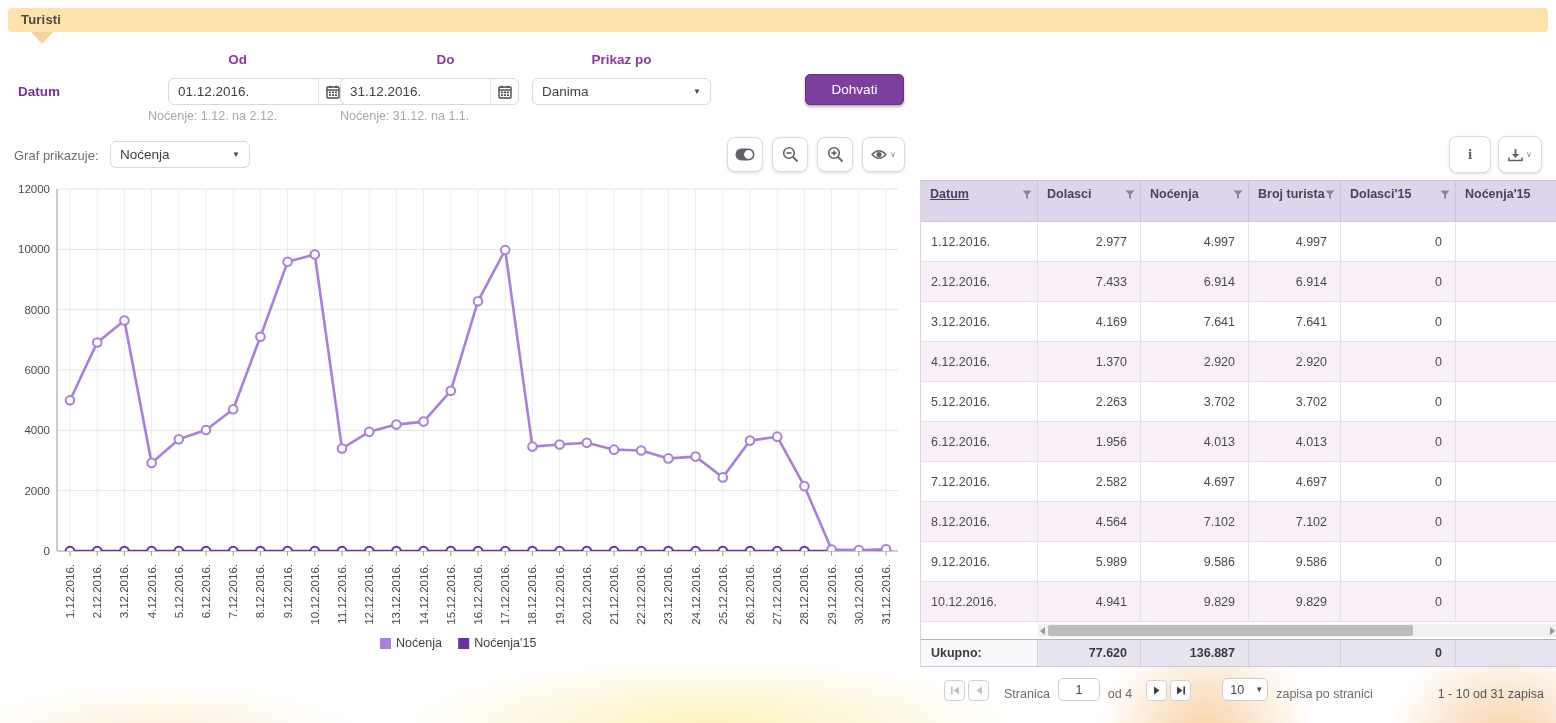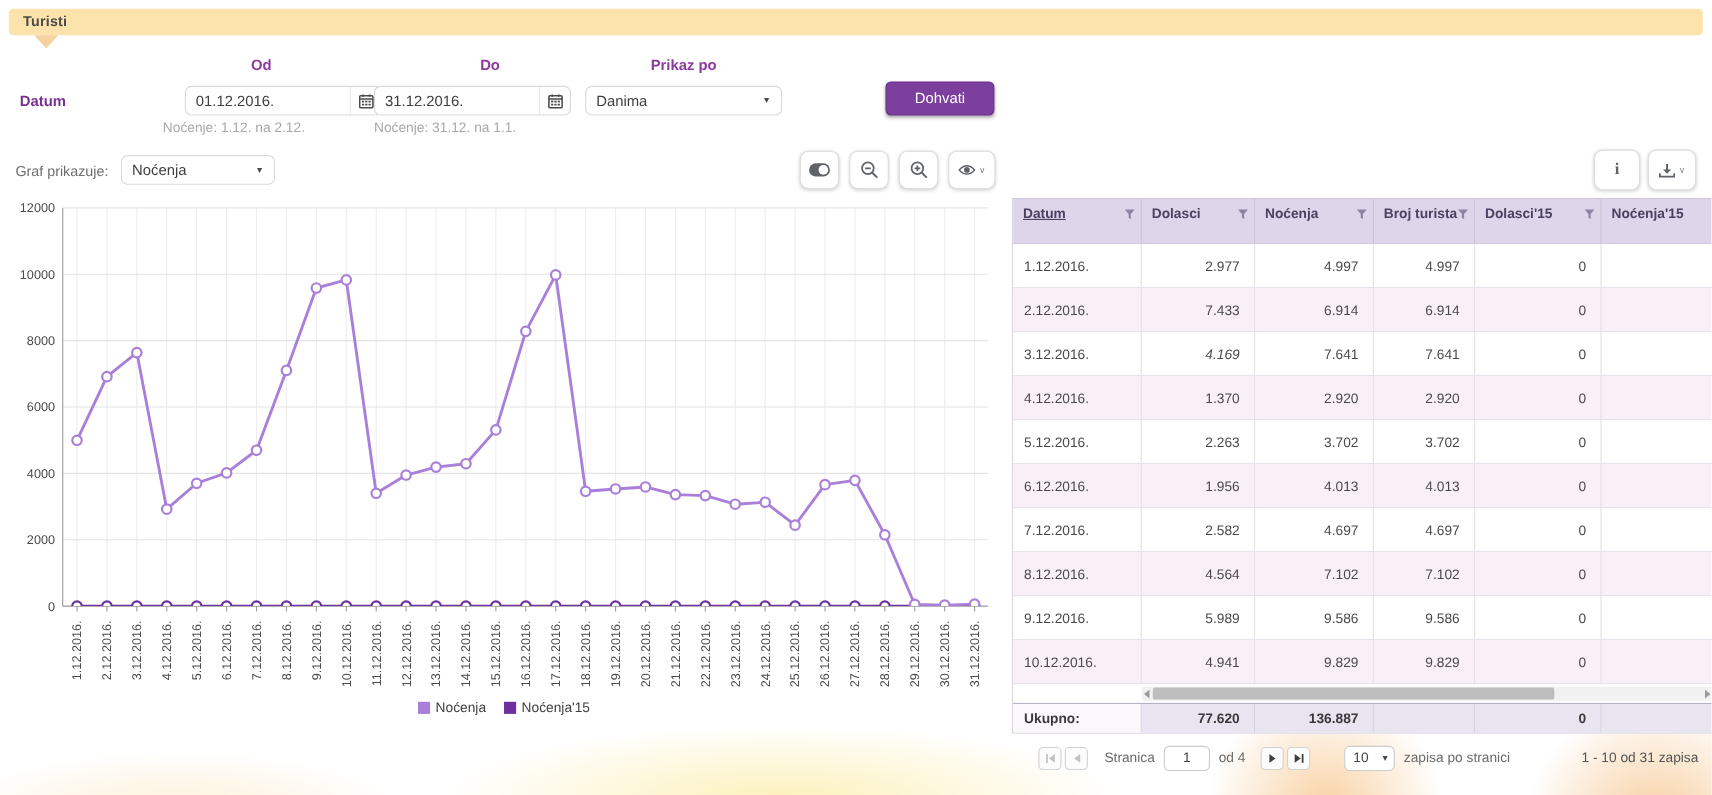--- a/index.html
+++ b/index.html
@@ -77,21 +77,21 @@
   .sarrow.left { border-right:5px solid #9a9a9a; margin-left:2px; }
   .sarrow.right { border-left:5px solid #9a9a9a; position:absolute; right:2px; }
   .gtotal { display:flex; width:645px; height:28px; border-top:1px solid #b7b1c4;
     border-bottom:1px solid #cfc8dd; }
   .gtotal .gcell { border-right:1px solid #d5cfdf; border-bottom:none; background:#e8e4f0;
     font-weight:bold; color:#3a3a3a; }
   .gtotal .gcell.label { background:#faf8fb; padding-left:10px; font-size:12.5px; }
 
   
   #pager { left:920px; top:677px; width:636px; height:24px; display:flex;
-    align-items:center; font-size:12.5px; color:#6b6b6b;padding-left:24px; }
+    align-items:flex-end; font-size:12.5px; color:#6b6b6b;padding-left:24px; }
   .pbtn { width:21px; height:21px; border:1px solid #d2d2d2; border-radius:4px;
     background:#fcfcfc; display:flex; align-items:center; justify-content:center;
     margin-right:3px; cursor:pointer; }
   .pg-input { width:42px; height:23px; border:1px solid #ccc; border-radius:5px;
     text-align:center; font-size:12.5px; color:#444; margin:0 8px;
     font-family:"Liberation Sans",sans-serif; }
   .pg-select { width:46px; height:23px; border:1px solid #ccc; border-radius:5px;
     display:flex; align-items:center; margin:0 8px 0 28px; background:#fff; }
   .pg-select .ival { flex:1; text-align:center; color:#444; }
   .pg-select .caret { width:16px; }
@@ -451,21 +451,21 @@
         <div class="grow alt">
           <div class="gcell date" style="width:117px;">2.12.2016.</div>
           <div class="gcell num" style="width:103px;">7.433</div>
           <div class="gcell num" style="width:108px;">6.914</div>
           <div class="gcell num" style="width:92px;">6.914</div>
           <div class="gcell num" style="width:115px;">0</div>
           <div class="gcell num" style="width:110px;"></div>
         </div>
         <div class="grow">
           <div class="gcell date" style="width:117px;">3.12.2016.</div>
-          <div class="gcell num" style="width:103px;font-style:italic;">4.169</div>
+          <div class="gcell num" style="width:103px;">4.169</div>
           <div class="gcell num" style="width:108px;">7.641</div>
           <div class="gcell num" style="width:92px;">7.641</div>
           <div class="gcell num" style="width:115px;">0</div>
           <div class="gcell num" style="width:110px;"></div>
         </div>
         <div class="grow alt">
           <div class="gcell date" style="width:117px;">4.12.2016.</div>
           <div class="gcell num" style="width:103px;">1.370</div>
           <div class="gcell num" style="width:108px;">2.920</div>
           <div class="gcell num" style="width:92px;">2.920</div>

